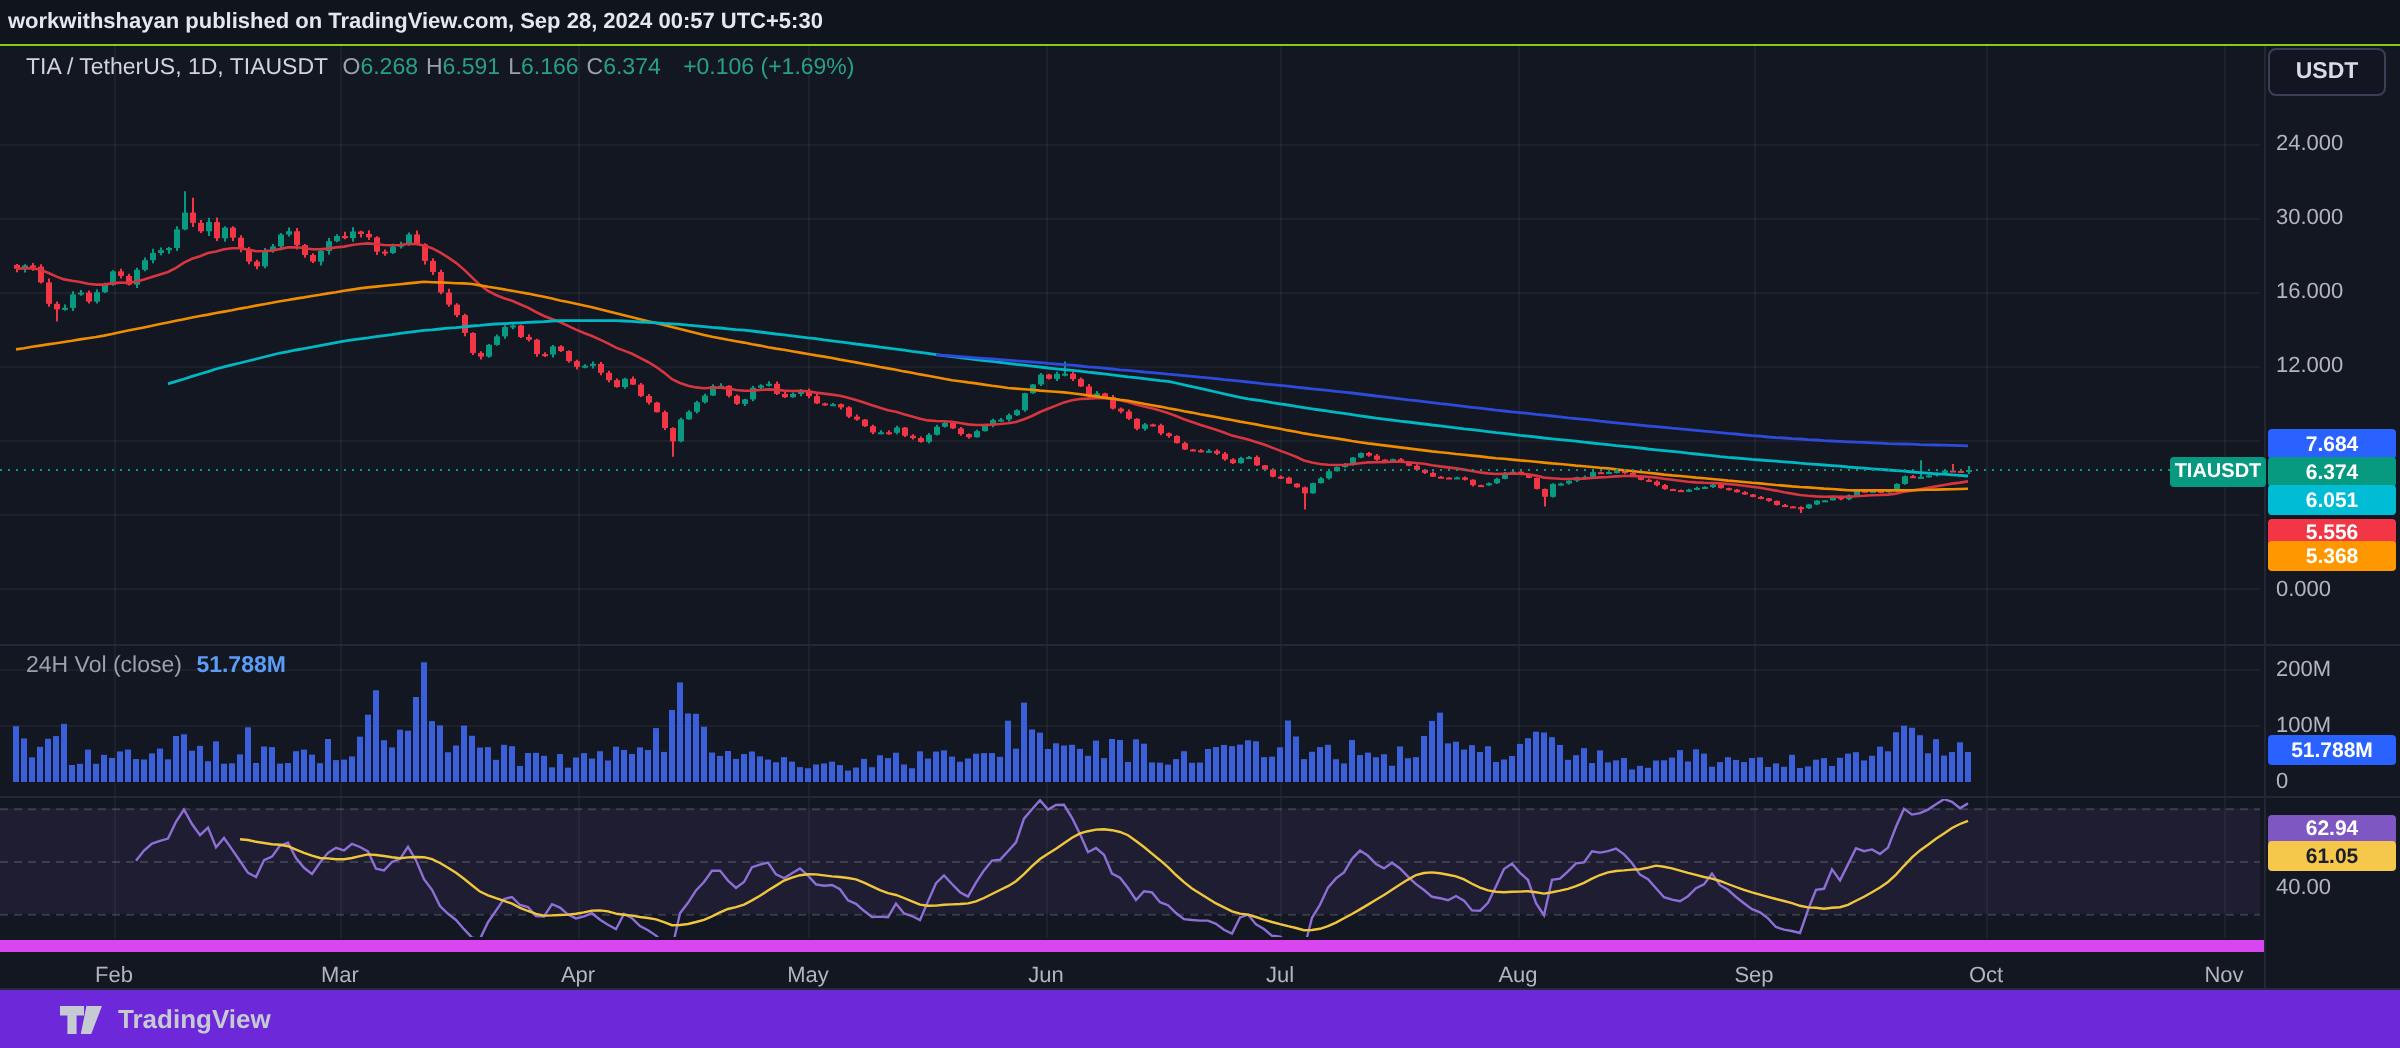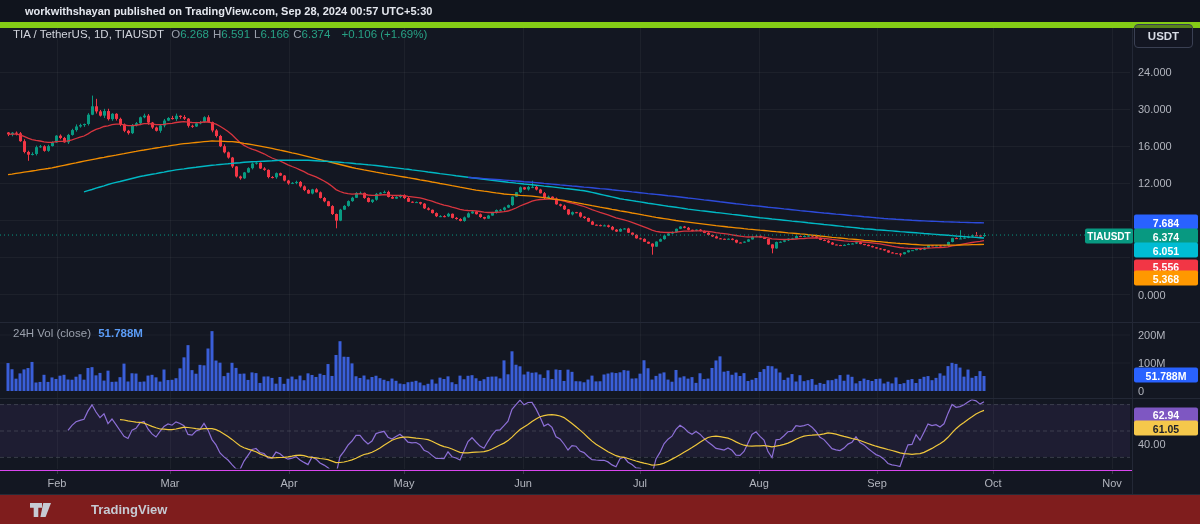--- a/index.html
+++ b/index.html
@@ -1,20 +1,20 @@
 <!DOCTYPE html>
 <html><head>
 <meta charset="utf-8">
 <style>
   html,body{margin:0;padding:0;background:#131722;}
   .stage{position:relative;width:1200px;height:524px;background:#131722;overflow:hidden;
          font-family:"Liberation Sans",sans-serif;-webkit-font-smoothing:antialiased;}
   .hdr{position:absolute;top:0;left:0;right:0;height:22px;background:#10141d;
-       color:#e4e7ee;font-size:11px;font-weight:bold;line-height:22px;padding-left:25px;
-       border-bottom:6px solid #84cc16;z-index:6;}
+       color:#e4e7ee;font-size:11px;font-weight:bold;line-height:22px;padding-left:4px;
+       border-bottom:1px solid #84cc16;z-index:6;}
   #chart-svg{position:absolute;top:0;left:0;z-index:1;}
   .legend{position:absolute;left:13px;z-index:5;font-size:11.5px;color:#d1d4dc;white-space:nowrap;}
   .legend .dim{color:#9aa0ac;}
   .legend span{margin-right:4px;}
   .lg-row1{top:28px;}
   .lg-row2{top:43px;}
   .lg-vol{top:327px;}
   .lg-rsi{top:402px;}
   .ohlc-k{color:#9aa0ac;margin-right:0 !important;}
   .grn{color:#27a185;}
@@ -23,24 +23,24 @@
        display:flex;align-items:center;justify-content:center;background:rgba(19,23,34,.4);cursor:pointer;}
   .right-axis{position:absolute;top:22px;right:0;width:68px;bottom:29px;z-index:4;}
   .ax-sep{position:absolute;left:1132px;top:22px;bottom:29px;width:1px;background:#232836;z-index:3;}
   .ax-label{position:absolute;left:1138px;transform:translateY(-50%);color:#b2b5be;font-size:11px;z-index:4;}
   .ax-tag{position:absolute;left:1134px;width:64px;height:15px;transform:translateY(-50%);
        color:#fff;font-size:10.5px;font-weight:bold;display:flex;align-items:center;justify-content:center;
        border-radius:2px;z-index:5;}
   .sym-tag{position:absolute;left:1085px;width:48px;height:15px;transform:translateY(-50%);
        color:#fff;font-size:10px;font-weight:bold;display:flex;align-items:center;justify-content:center;
        border-radius:2px;z-index:5;}
-  .time-axis{position:absolute;left:0;right:68px;top:470px;height:25px;z-index:4;border-top:1px solid #d946ef;}
+  .time-axis{position:absolute;left:0;right:68px;top:470px;height:25px;z-index:4;border-top:6px solid #d946ef;}
   .month-label{position:absolute;top:6px;transform:translateX(-50%);color:#b2b5be;font-size:11px;}
-  .ftr{position:absolute;left:0;right:0;bottom:0;height:29px;background:#7f1d1d;z-index:6;
-       border-top:1px solid #262b38;display:flex;align-items:center;gap:32px;}
+  .ftr{position:absolute;left:0;right:0;bottom:0;height:29px;background:#6d28d9;z-index:6;
+       border-top:1px solid #262b38;display:flex;align-items:center;}
   .ftr .brand{color:#c6cad3;font-size:13px;font-weight:bold;margin-left:8px;}
   .tv-logo{margin-left:30px;display:flex;align-items:center;}
 </style>
 </head>
 <body>
 
 <div class="stage">
 
   <div class="hdr">
     <span>workwithshayan published on TradingView.com, Sep 28, 2024 00:57 UTC+5:30</span>

